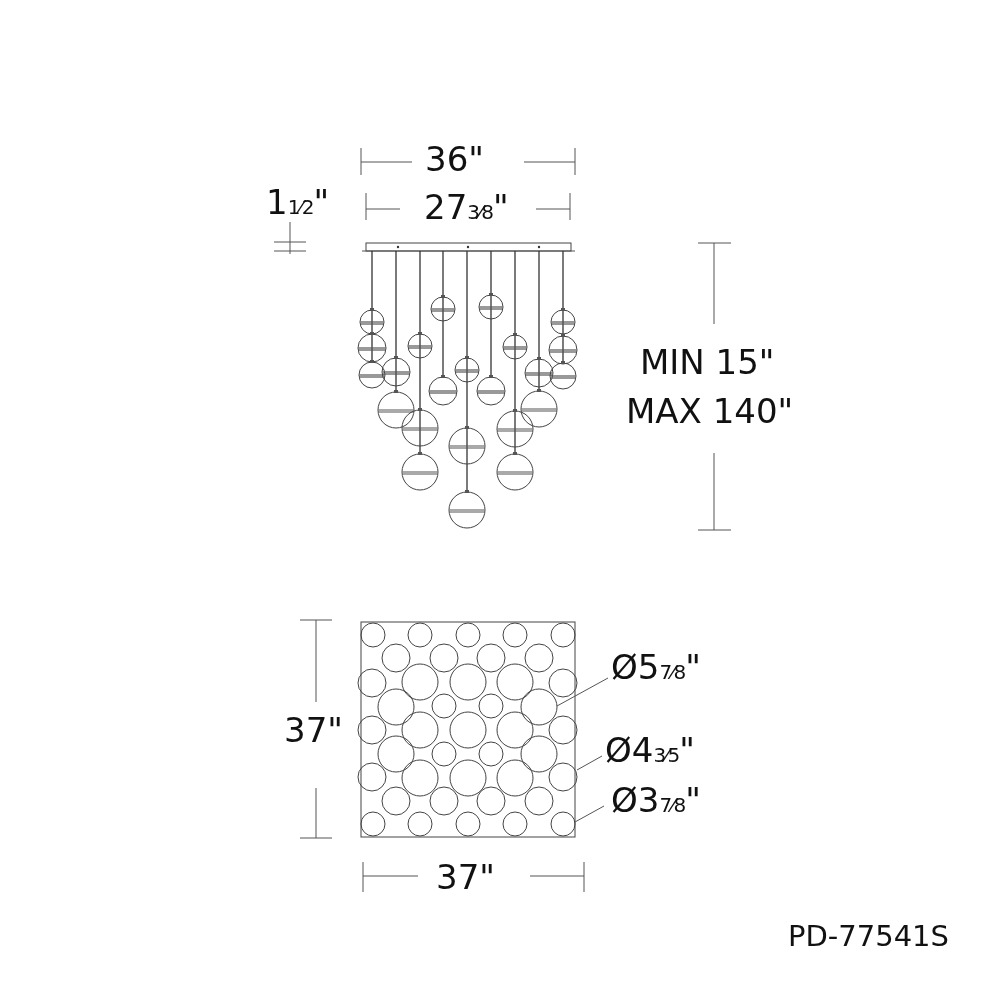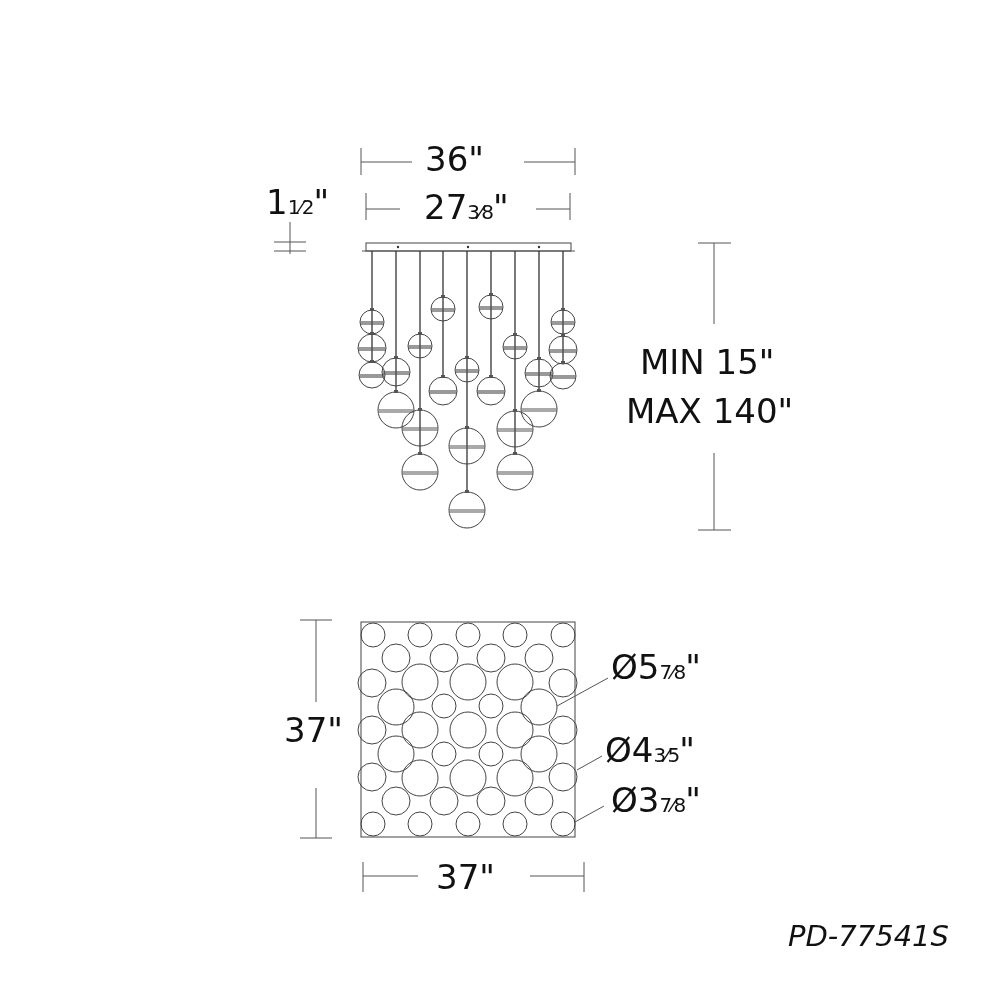--- a/index.html
+++ b/index.html
@@ -304,13 +304,13 @@
 <div class="lbl big" style="left:611px; top:650px;">
   <span>Ø</span><span>5</span><span class="frac">7⁄8</span><span>"</span>
 </div>
 <div class="lbl big" style="left:605px; top:733px;">
   <span>Ø</span><span>4</span><span class="frac">3⁄5</span><span>"</span>
 </div>
 <div class="lbl big" style="left:611px; top:783px;">
   <span>Ø</span><span>3</span><span class="frac">7⁄8</span><span>"</span>
 </div>
 
-<div class="lbl" style="left:788px; top:922px; font-size:29px;font-style:italic;">PD-77541S</div>
+<div class="lbl" style="left:788px; top:922px; font-size:29px;">PD-77541S</div>
 
 </body></html>

